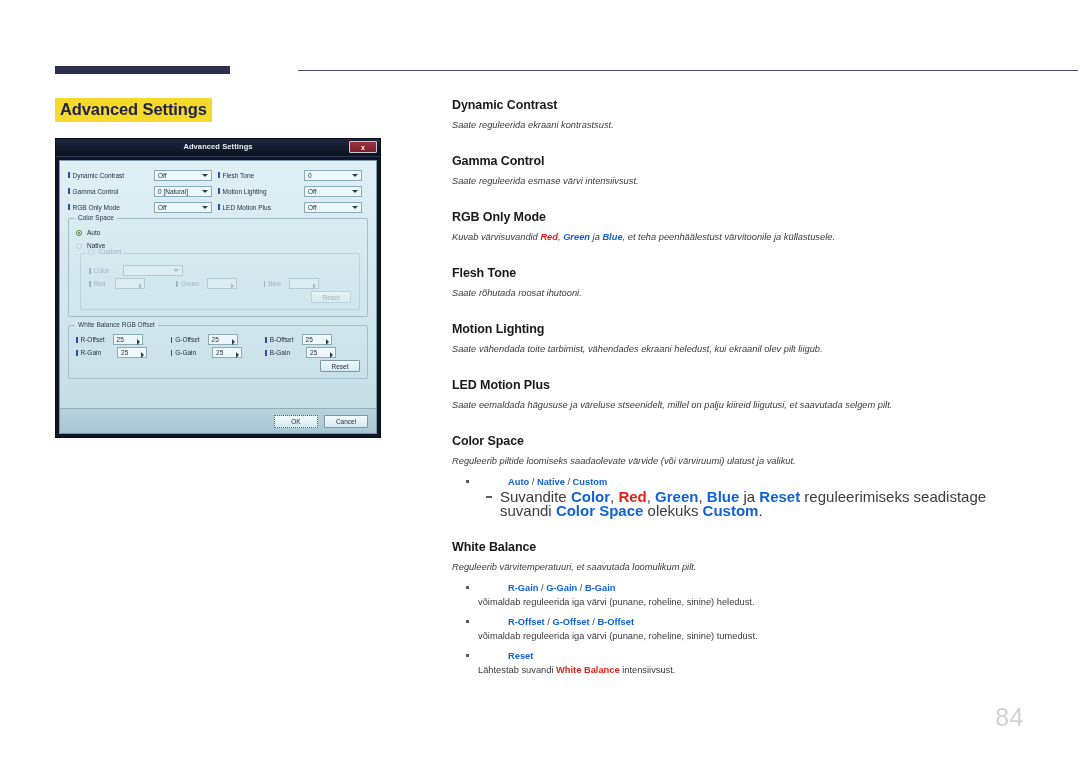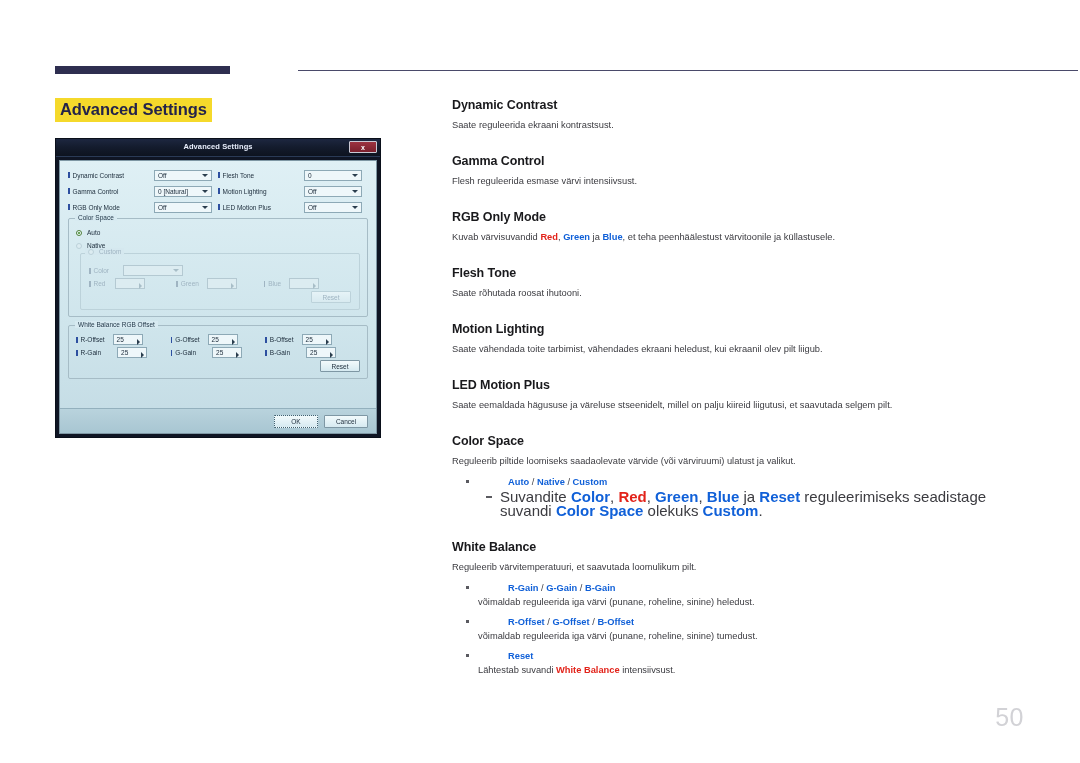--- a/index.html
+++ b/index.html
@@ -304,20 +304,21 @@
     color: #19191c;
     letter-spacing: -0.1px;
     margin: 0 0 7px 0;
   }
   .sec-head.gap { margin-top: 22px; }
   .sec-body {
     font-size: 9.3px;
     color: #3b3b40;
     line-height: 13px;
     margin: 0;
+    font-style: italic;
   }
   .b-blue { color: #1060d8; font-weight: bold; }
   .b-red  { color: #e2231a; font-weight: bold; }
 
   ul.bullets {
     list-style: none;
     margin: 7px 0 0 0;
     padding: 0;
   }
   ul.bullets > li {
@@ -575,21 +576,21 @@
 
   </div>
 </div>
 
 <div id="content-column">
 
   <h3 class="sec-head">Dynamic Contrast</h3>
   <p class="sec-body">Saate reguleerida ekraani kontrastsust.</p>
 
   <h3 class="sec-head gap">Gamma Control</h3>
-  <p class="sec-body">Flesh reguleerida esmase värvi intensiivsust.</p>
+  <p class="sec-body">Saate reguleerida esmase värvi intensiivsust.</p>
 
   <h3 class="sec-head gap">RGB Only Mode</h3>
   <p class="sec-body"><span>Kuvab värvisuvandid </span><span class="b-red">Red</span><span>, </span><span class="b-blue">Green</span><span> ja </span><span class="b-blue">Blue</span><span>, et teha peenhäälestust värvitoonile ja küllastusele.</span></p>
 
   <h3 class="sec-head gap">Flesh Tone</h3>
   <p class="sec-body">Saate rõhutada roosat ihutooni.</p>
 
   <h3 class="sec-head gap">Motion Lighting</h3>
   <p class="sec-body">Saate vähendada toite tarbimist, vähendades ekraani heledust, kui ekraanil olev pilt liigub.</p>
 
@@ -619,13 +620,13 @@
       <div class="bullet-desc">võimaldab reguleerida iga värvi (punane, roheline, sinine) tumedust.</div>
     </li>
     <li>
       <div class="bullet-title">Reset</div>
       <div class="bullet-desc"><span>Lähtestab suvandi </span><span class="b-red">White Balance</span><span> intensiivsust.</span></div>
     </li>
   </ul>
 
 </div>
 
-<div id="page-number">50</div>
+<div id="page-number">84</div>
 
 </body></html>

